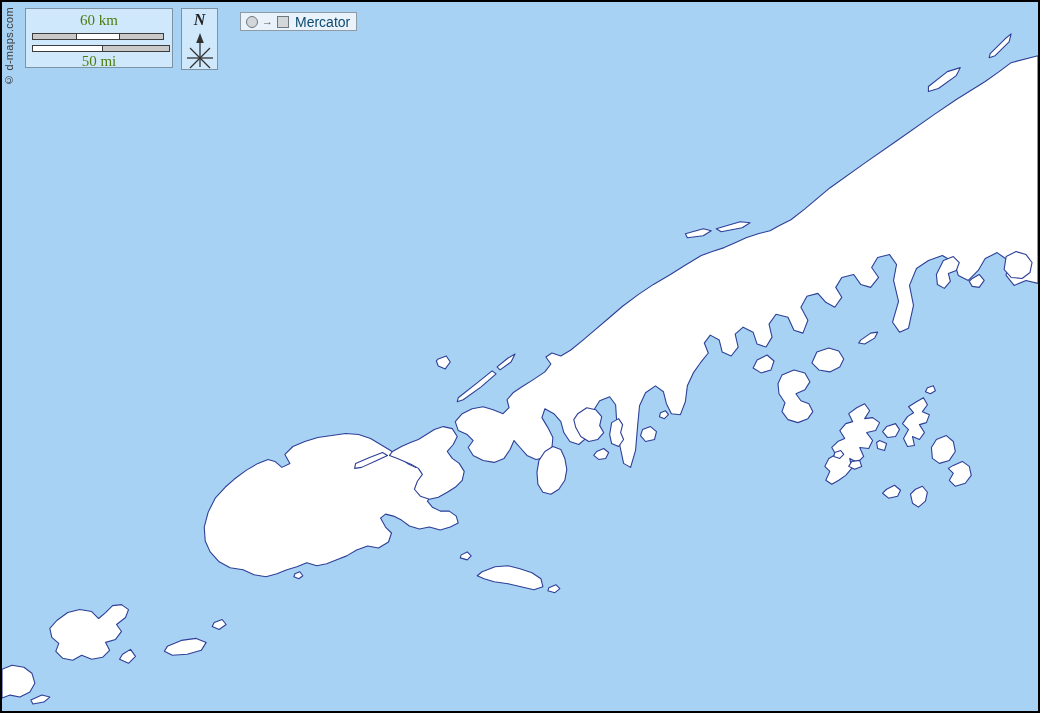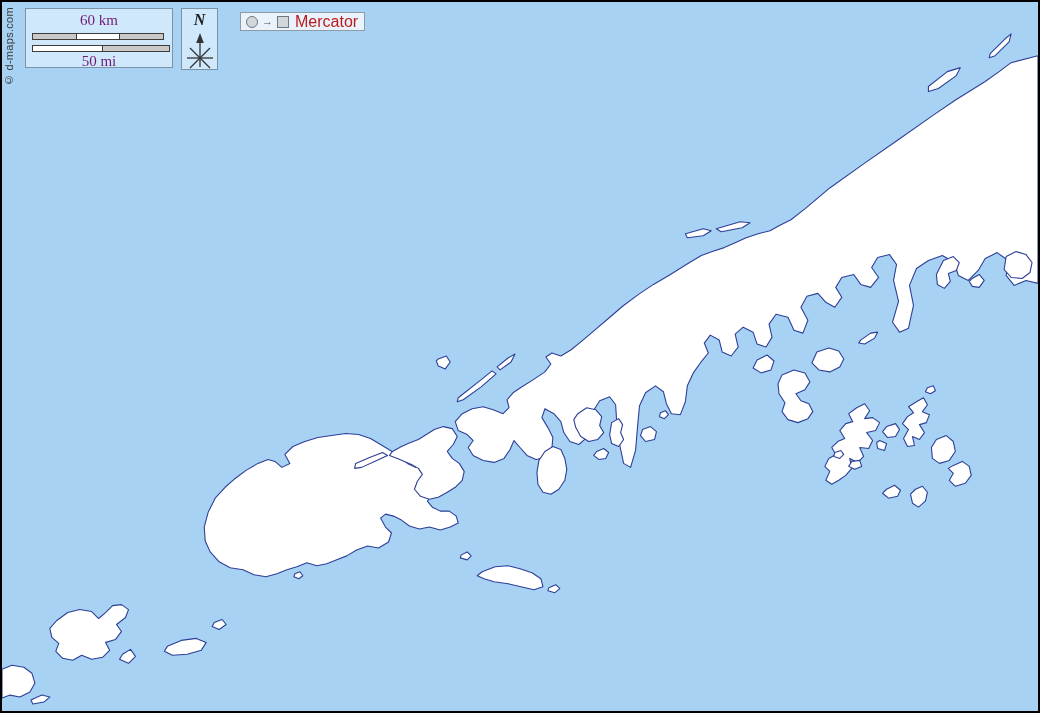--- a/index.html
+++ b/index.html
@@ -17,21 +17,21 @@
   
   .scale-box {
     position:absolute; left:23px; top:6px;
     width:148px; height:60px;
     background:#cfe8fb;
     border:1px solid #7d93a4;
     box-sizing:border-box;
   }
   .scale-label {
     font-family:"Liberation Serif", serif;
-    font-size:15px; color:#701a75;
+    font-size:15px; color:#4d7c0f;
     text-align:center; line-height:17px;
   }
   .bar {
     position:absolute; left:6px; height:7px;
     border:1px solid #3c3c3c; box-sizing:border-box;
     display:flex;
   }
   .bar-km { top:24px; width:132px; }
   .bar-mi { top:36px; width:138px; }
   .seg { height:100%; }
@@ -72,21 +72,21 @@
   }
   .proj-circle {
     width:10px; height:10px; border-radius:50%;
     background:#d4d7da; border:1px solid #6e7880;
   }
   .proj-arrow { font-size:11px; color:#555; line-height:1; }
   .proj-square {
     width:10px; height:10px;
     background:#d4d7da; border:1px solid #6e7880;
   }
-  .proj-label { font-size:16px; color:#b91c1c; padding-left:2px; }
+  .proj-label { font-size:14px; color:#0c4a6e; padding-left:2px; }
 
   
   .copyright {
     position:absolute; left:1px; top:5px;
     writing-mode:vertical-rl;
     transform:rotate(180deg);
     font-size:11px; color:#3a3a3a;
     letter-spacing:0.3px;
   }
 </style>

